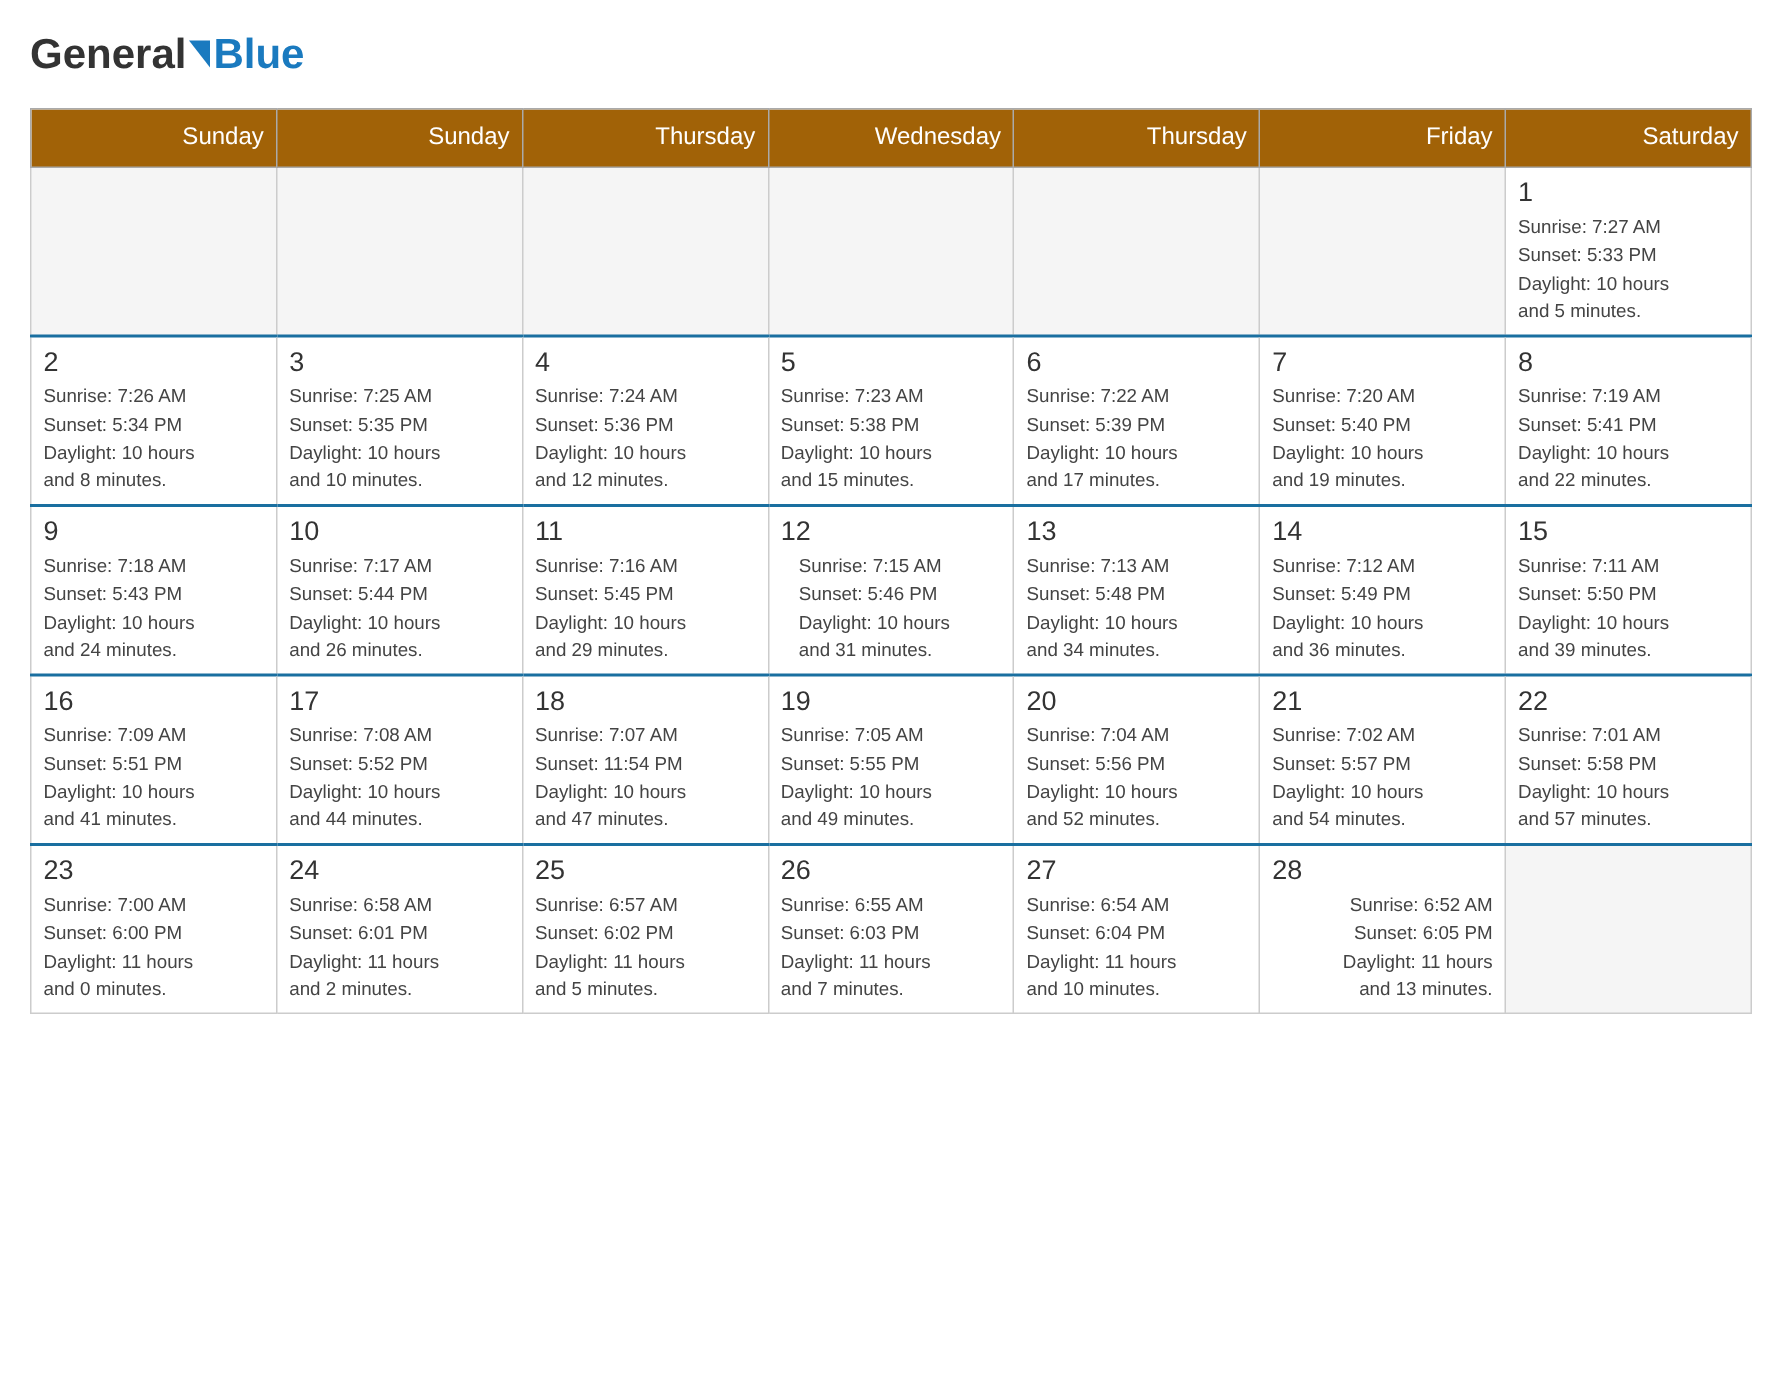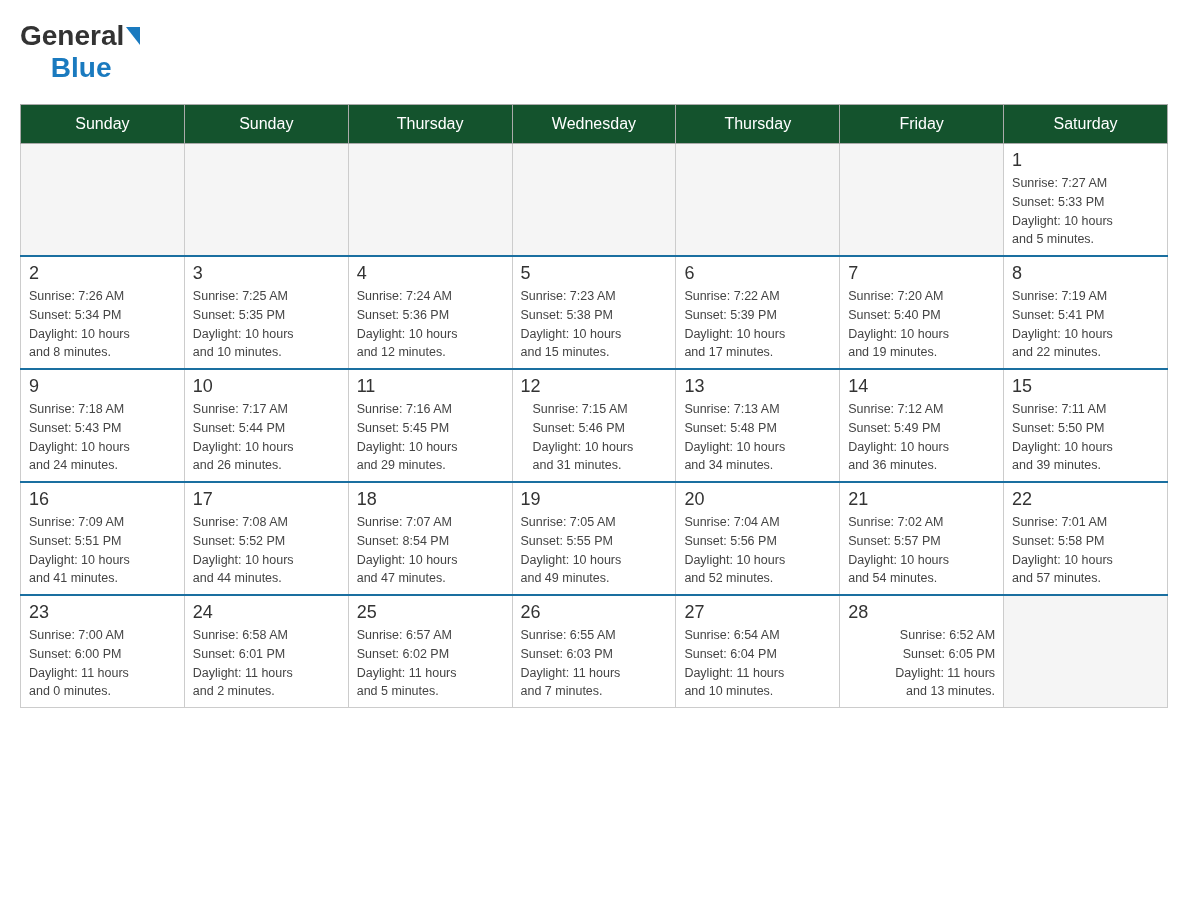--- a/index.html
+++ b/index.html
@@ -11,21 +11,21 @@
       padding: 20px;
     }
     .header {
       display: flex;
       justify-content: space-between;
       align-items: flex-start;
       margin-bottom: 20px;
     }
     .logo {
       display: flex;
-      flex-direction: column;
+      flex-direction: row;
       align-items: center;
     }
     .logo-text {
       display: flex;
       align-items: center;
       font-size: 28px;
       font-weight: bold;
       color: #333;
     }
     .logo-general { color: #333; }
@@ -55,26 +55,26 @@
     .location {
       font-size: 22px;
       color: #444;
       margin-top: 5px;
     }
     .calendar {
       width: 100%;
       border-collapse: collapse;
     }
     .calendar th {
-      background: #14532d;
+      background: #a16207;
       color: #fff;
       padding: 10px 8px;
       font-size: 16px;
       font-weight: normal;
-      text-align: center;
+      text-align: right;
       border: 1px solid #aaa;
     }
     .calendar td {
       border: 1px solid #ccc;
       vertical-align: top;
       padding: 6px 8px;
       width: 14.28%;
       height: 110px;
       background: #fff;
     }
@@ -253,21 +253,21 @@
         <td>
           <span class="day-number">17</span>
           <div class="day-info" style="white-space: pre-line;">Sunrise: 7:08 AM
 Sunset: 5:52 PM
 Daylight: 10 hours
 and 44 minutes.</div>
         </td>
         <td>
           <span class="day-number">18</span>
           <div class="day-info" style="white-space: pre-line;">Sunrise: 7:07 AM
-Sunset: 8:54 PM
+Sunset: 11:54 PM
 Daylight: 10 hours
 and 47 minutes.</div>
         </td>
         <td>
           <span class="day-number">19</span>
           <div class="day-info" style="white-space: pre-line;">Sunrise: 7:05 AM
 Sunset: 5:55 PM
 Daylight: 10 hours
 and 49 minutes.</div>
         </td>

